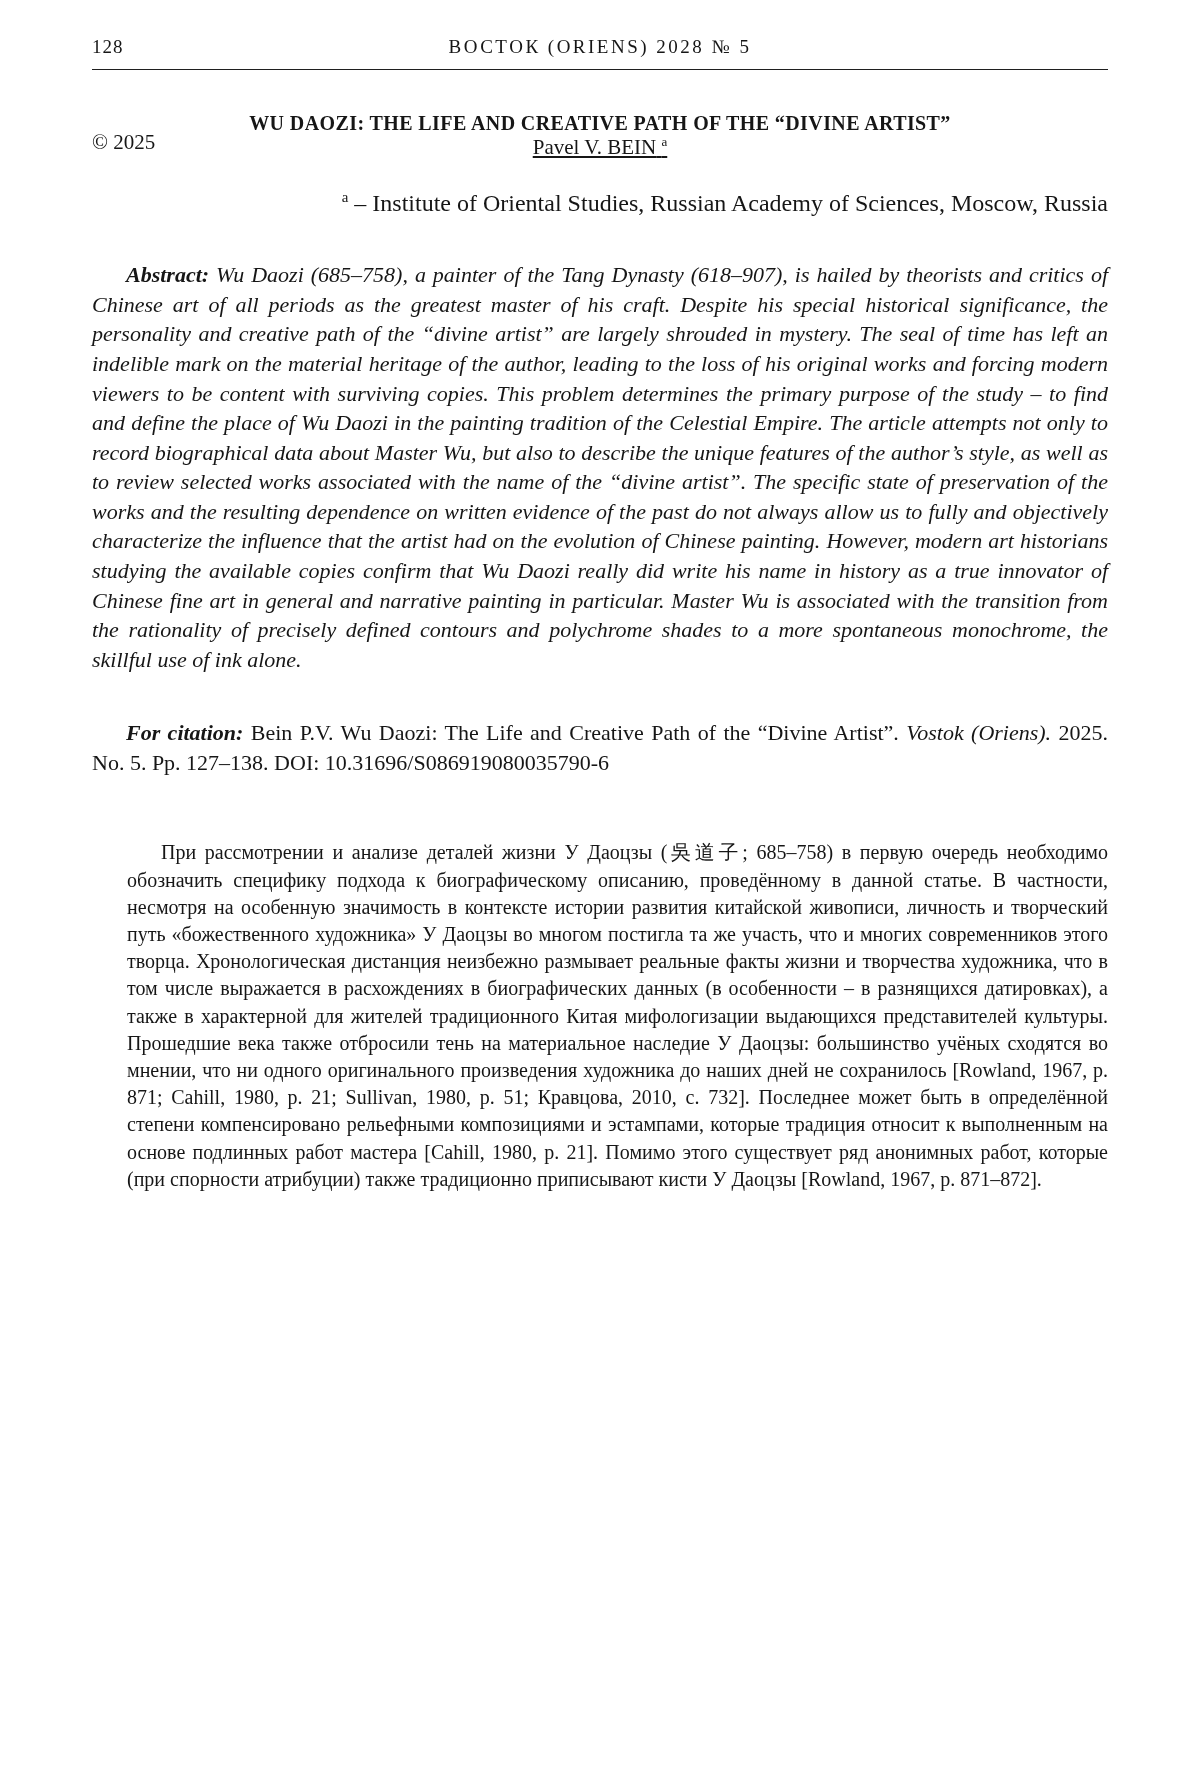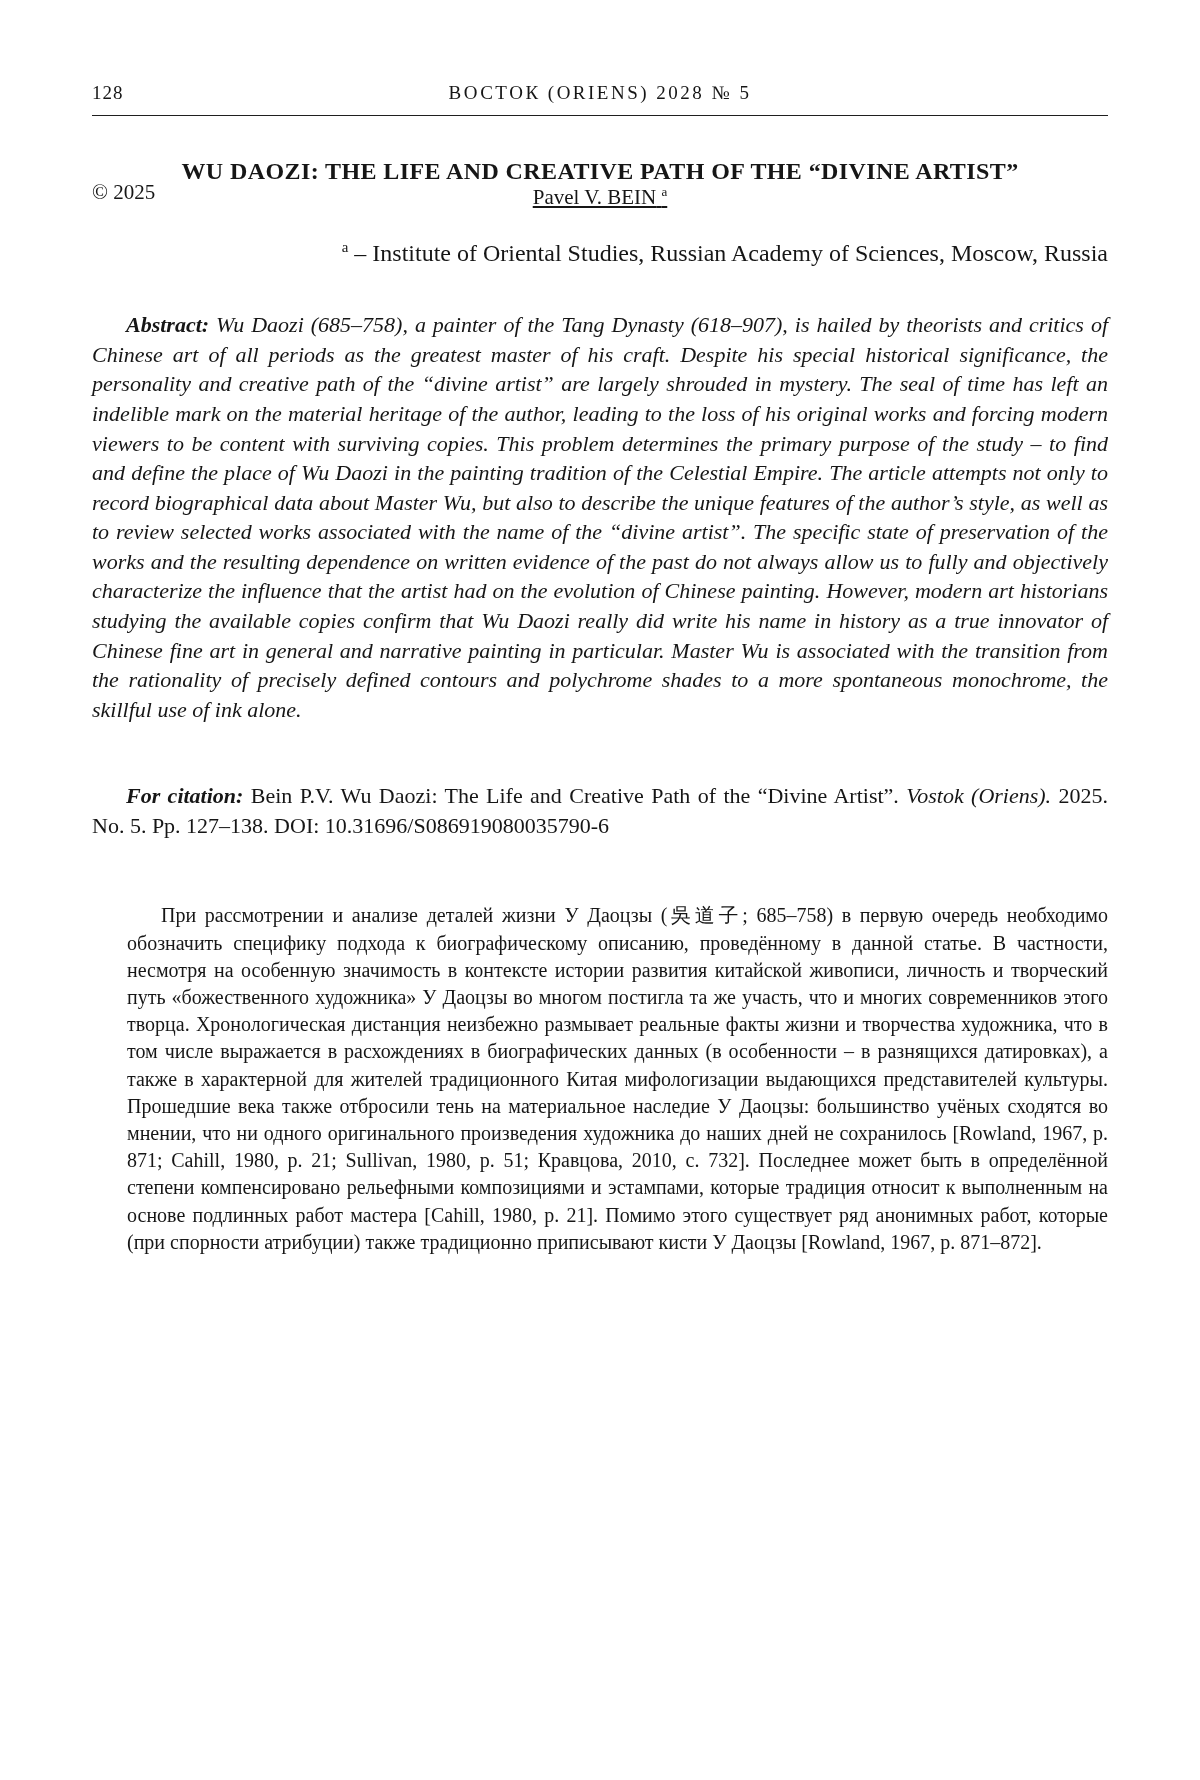--- a/index.html
+++ b/index.html
@@ -7,21 +7,21 @@
   body {
     width: 1200px;
     height: 1780px;
     font-family: "Liberation Serif", "DejaVu Serif", serif;
     color: #161616;
   }
   .page {
     position: relative;
     width: 1200px;
     height: 1593px;
-    padding: 82px 92px 0 92px;
+    padding: 36px 92px 0 92px;
     background: #ffffff;
     overflow: hidden;
   }
   .running-head {
     position: relative;
     height: 28px;
     font-size: 19px;
   }
   .page-num {
     position: absolute;
@@ -35,21 +35,21 @@
     letter-spacing: 2.5px;
   }
   .head-rule {
     border: none;
     border-top: 1.6px solid #1f1f1f;
     margin-top: 5px;
   }
   .title {
     margin-top: 42px;
     text-align: center;
-    font-size: 24px;
+    font-size: 20px;
     font-weight: bold;
     letter-spacing: 0.4px;
   }
   .byline {
     position: relative;
     font-size: 21px;
     min-height: 28px;
   }
   .copyright {
     position: absolute;
@@ -74,21 +74,21 @@
     text-align: justify;
     text-indent: 34px;
   }
   .abstract {
     margin-top: 38px;
     font-style: italic;
   }
   .abstract .label { font-weight: bold; }
   .keywords { margin-top: 42px; }
   .keywords .label { font-weight: bold; font-style: italic; }
-  .citation { margin-top: 57px; }
+  .citation { margin-top: 44px; }
   .citation .label { font-weight: bold; font-style: italic; }
   .citation .journal-name { font-style: italic; }
   .body-text { margin-top: 62px; }
   .body-text .para {
     font-size: 20px;
     line-height: 1.36;
     margin-left: 35px;
   }
 </style>
 </head>

